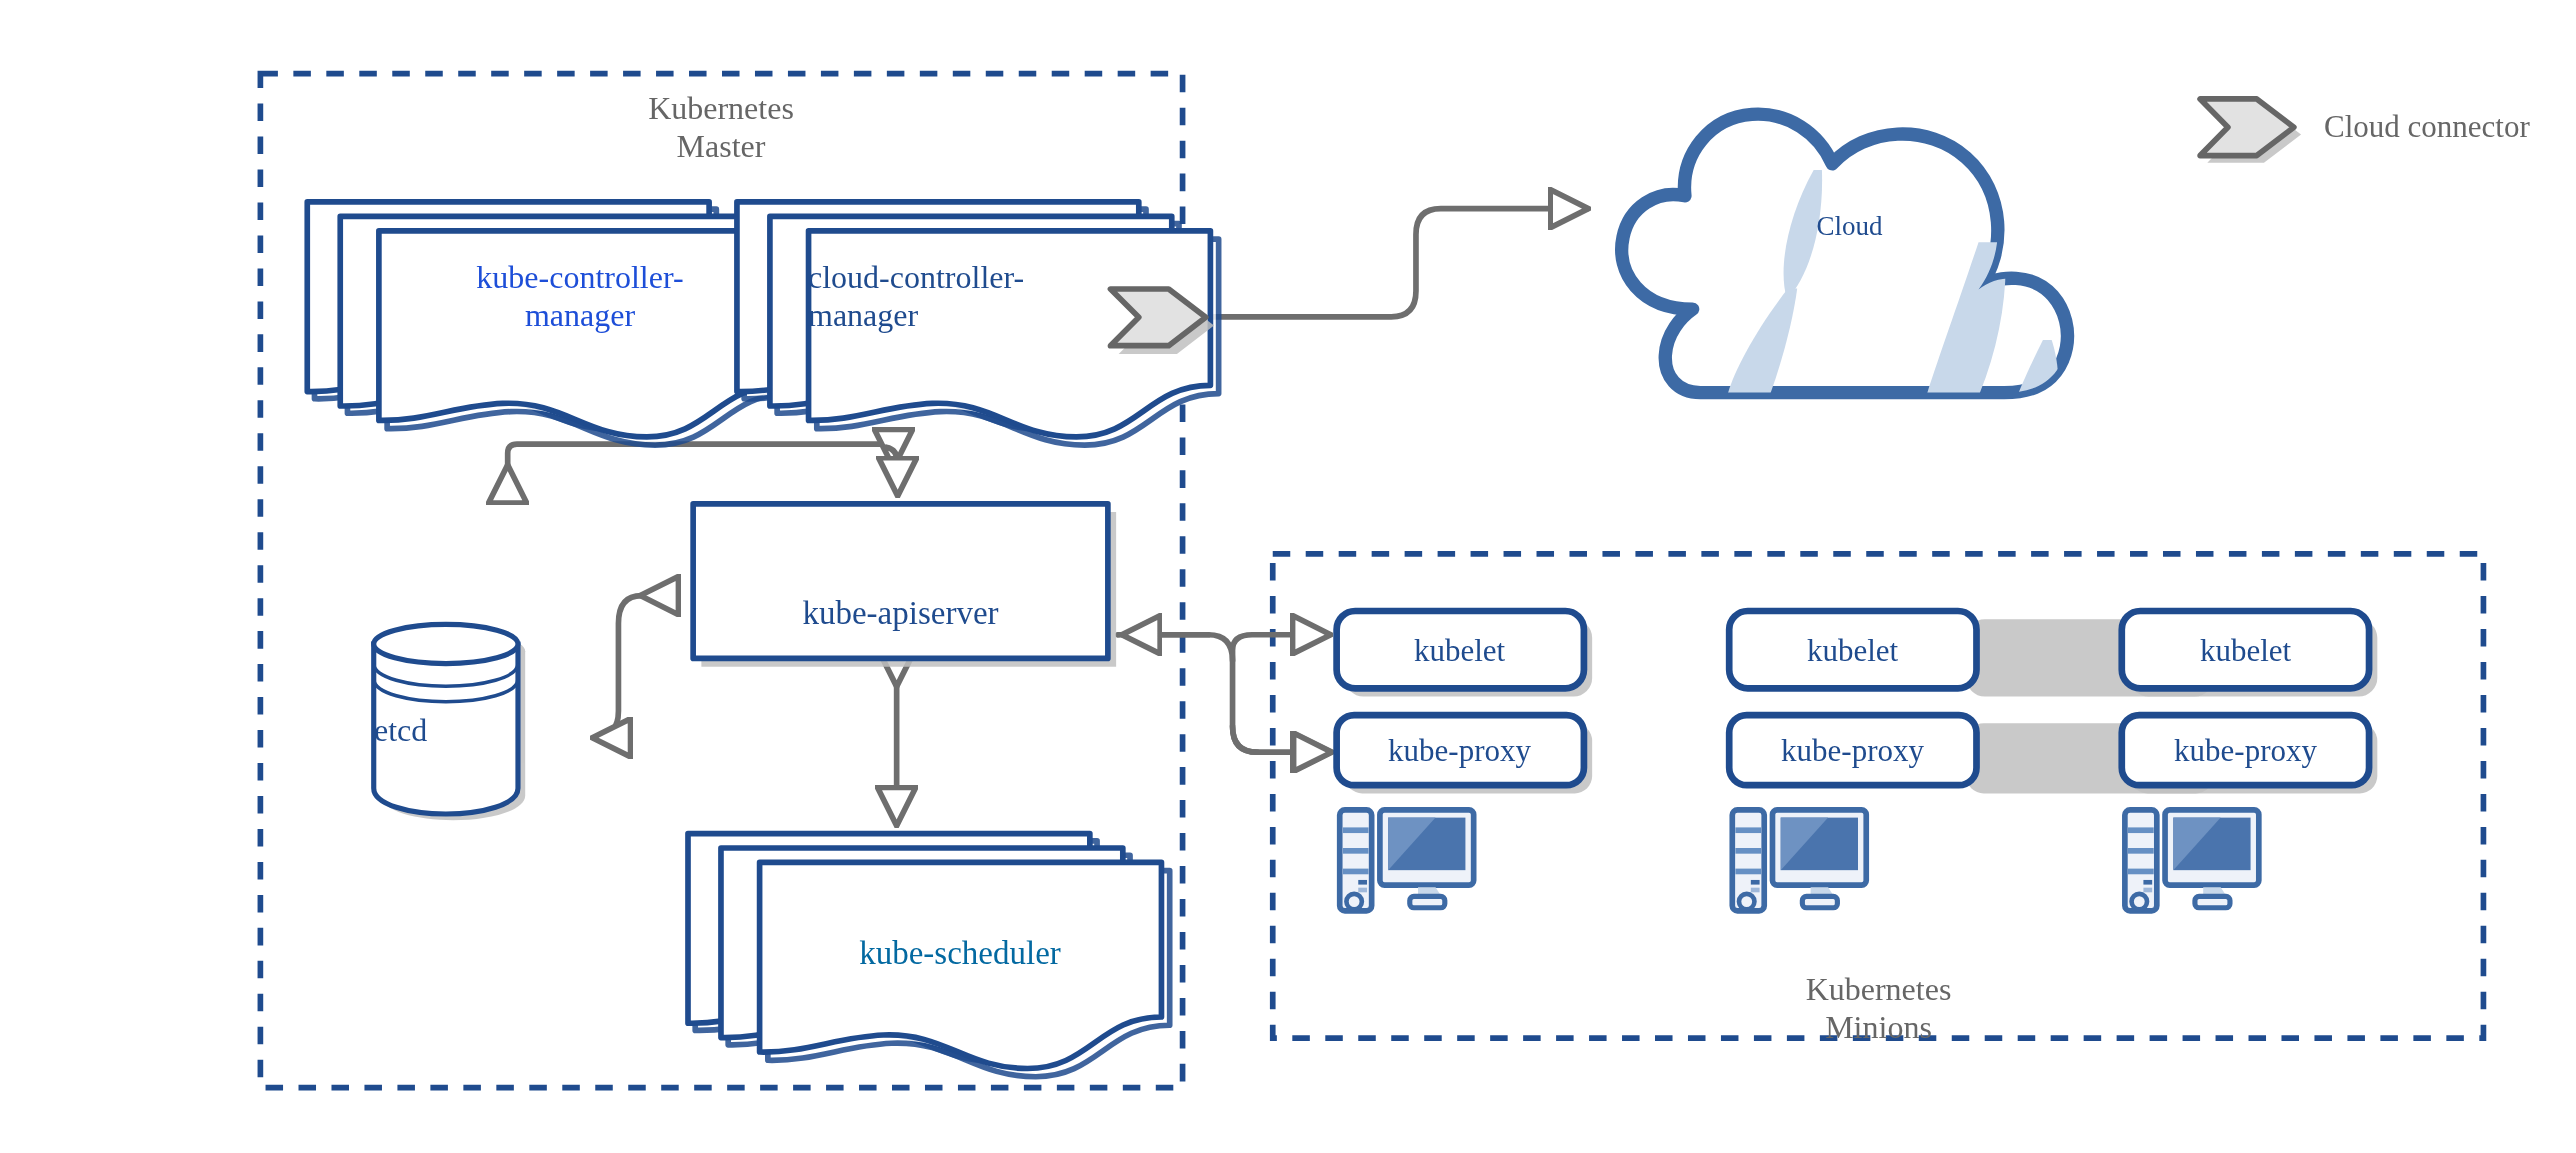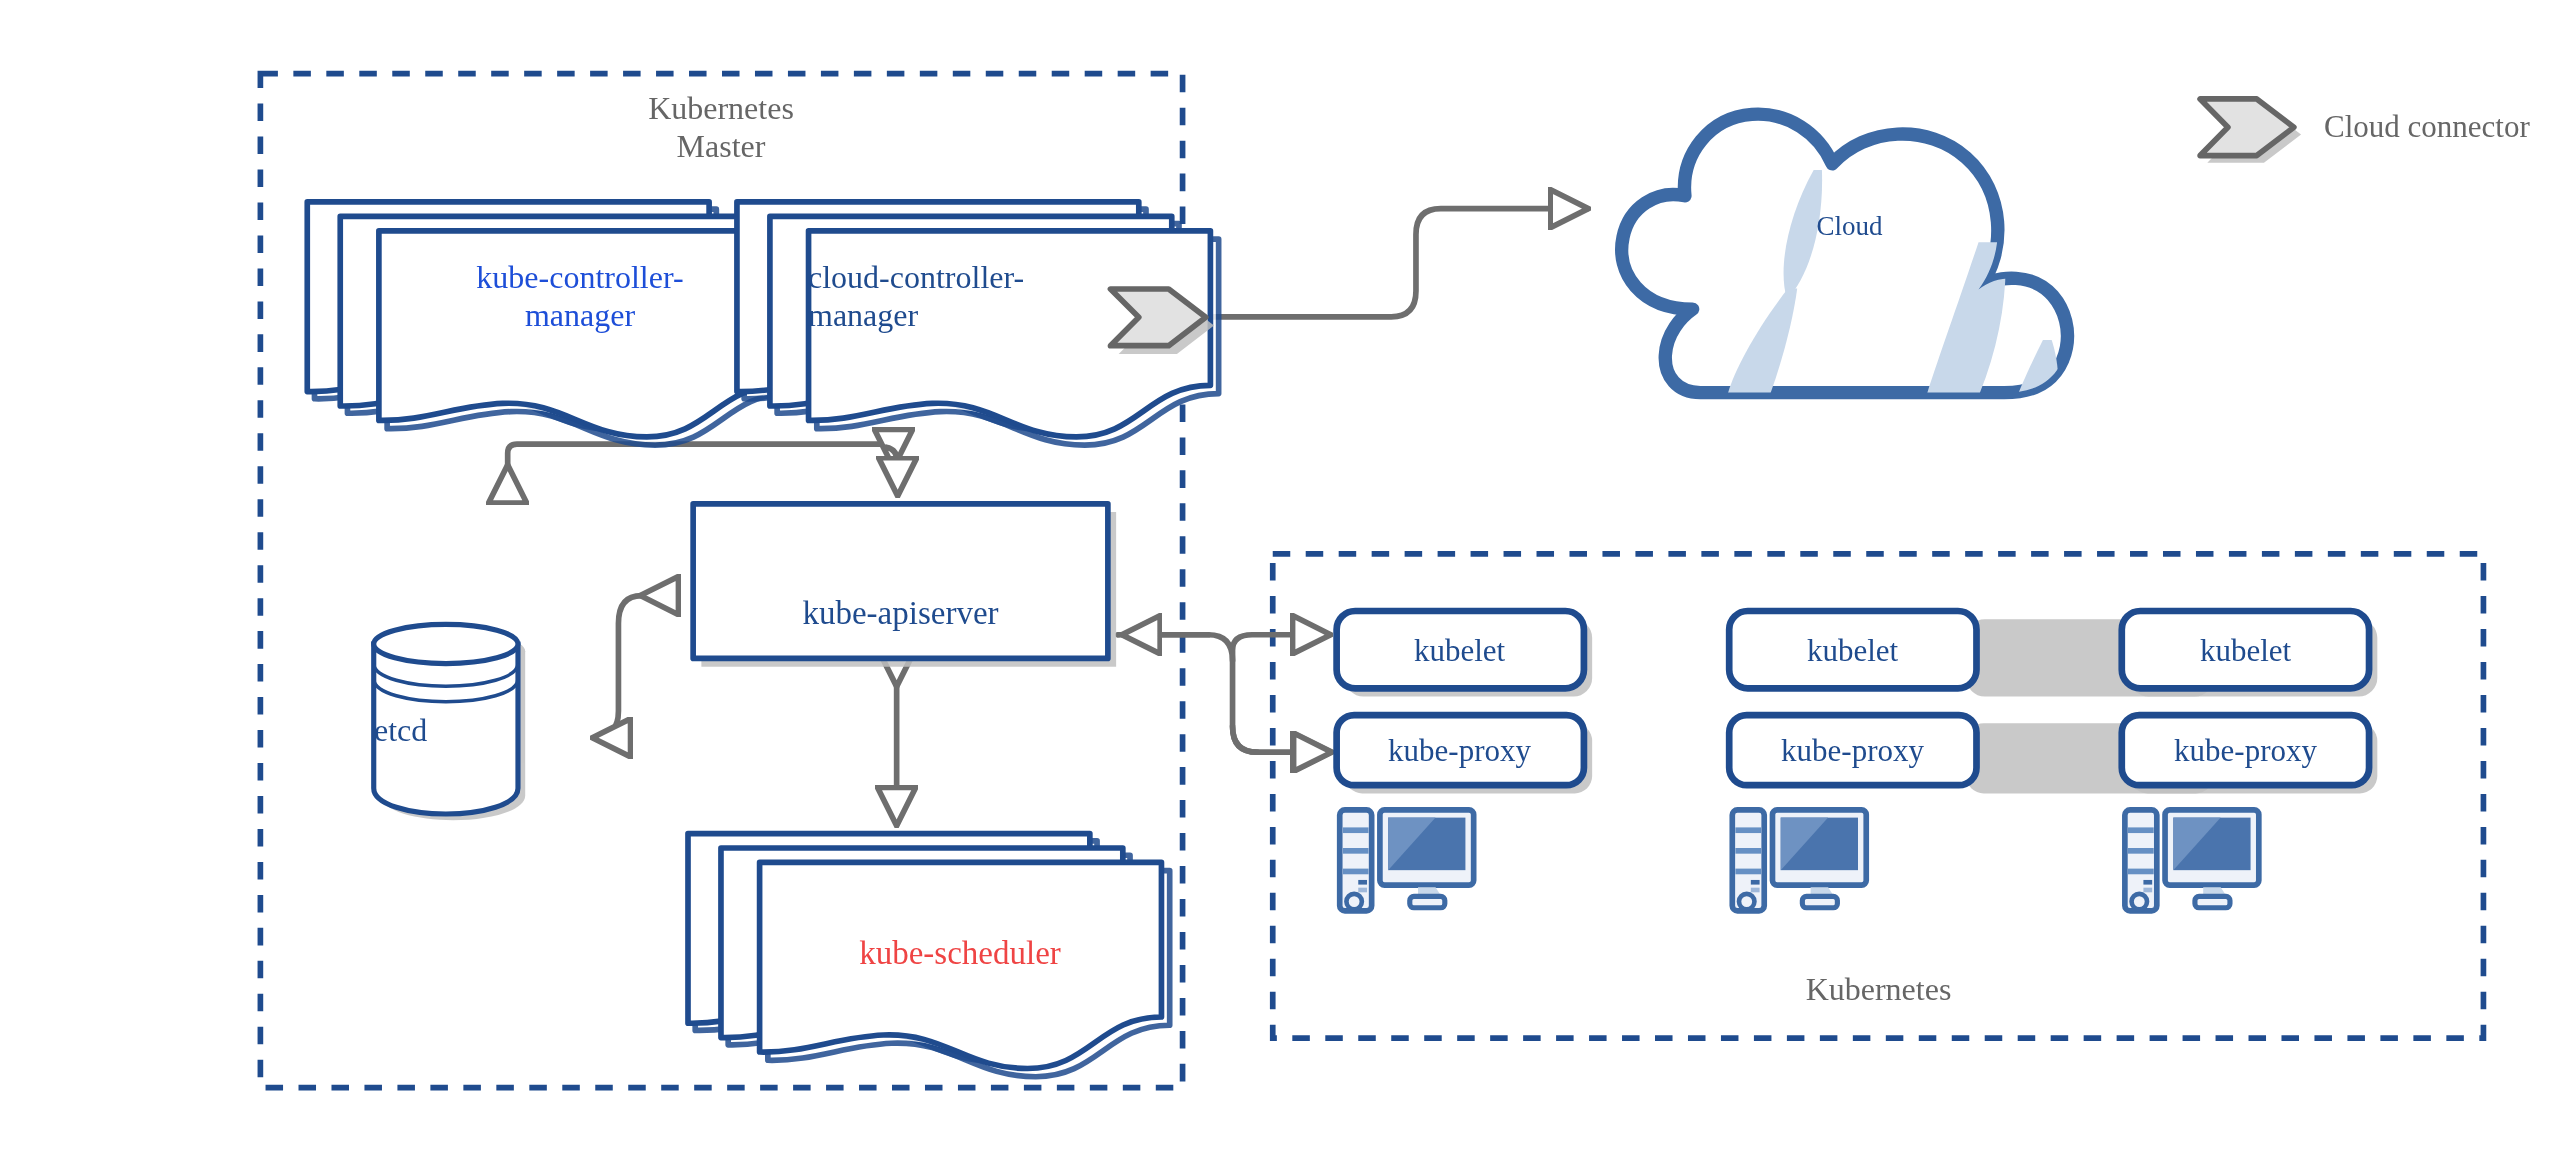--- a/index.html
+++ b/index.html
@@ -234,37 +234,38 @@
   </g>
 </svg>
 
 <div class="lbl" style="left:260px;top:90px;width:922px;text-align:center;color:#666;font-size:32px;line-height:1.18;">
   <div>Kubernetes</div>
   <div>Master</div>
 </div>
 
 <div class="lbl" style="left:1273px;top:971px;width:1211px;text-align:center;color:#666;font-size:32px;line-height:1.18;">
   <div>Kubernetes</div>
+  <div>Minions</div>
 </div>
 
 <div class="lbl" style="left:379px;top:258px;width:402px;text-align:center;color:#1d4ed8;font-size:32px;line-height:1.2;">
   <div>kube-controller-</div>
   <div>manager</div>
 </div>
 
 <div class="lbl" style="left:808px;top:258px;width:402px;color:#1F4B8E;font-size:32px;line-height:1.2;">
   <div>cloud-controller-</div>
   <div>manager</div>
 </div>
 
 <div class="lbl" style="left:693px;top:563px;width:415px;text-align:center;color:#1F4B8E;font-size:33px;margin-top:32px;">kube-apiserver</div>
 
 <div class="lbl" style="left:374px;top:712px;width:144px;color:#1F4B8E;font-size:32px;">etcd</div>
 
-<div class="lbl" style="left:759px;top:935px;width:402px;text-align:center;color:#ef4444;font-size:33px;">kube-scheduler</div>
+<div class="lbl" style="left:759px;top:935px;width:402px;text-align:center;color:#0369a1;font-size:33px;">kube-scheduler</div>
 
 <div class="lbl" style="left:1690px;top:211px;width:319px;text-align:center;color:#1F4B8E;font-size:27px;">Cloud</div>
 
 <div class="lbl" style="left:2324px;top:109px;width:340px;text-align:left;color:#666;font-size:31px;">Cloud connector</div>
 
 <div class="lbl" style="left:1336px;top:633px;width:247px;text-align:center;color:#1F4B8E;font-size:31px;">kubelet</div>
 <div class="lbl" style="left:1336px;top:733px;width:247px;text-align:center;color:#1F4B8E;font-size:31px;">kube-proxy</div>
 
 <div class="lbl" style="left:1729px;top:633px;width:247px;text-align:center;color:#1F4B8E;font-size:31px;">kubelet</div>
 <div class="lbl" style="left:1729px;top:733px;width:247px;text-align:center;color:#1F4B8E;font-size:31px;">kube-proxy</div>

